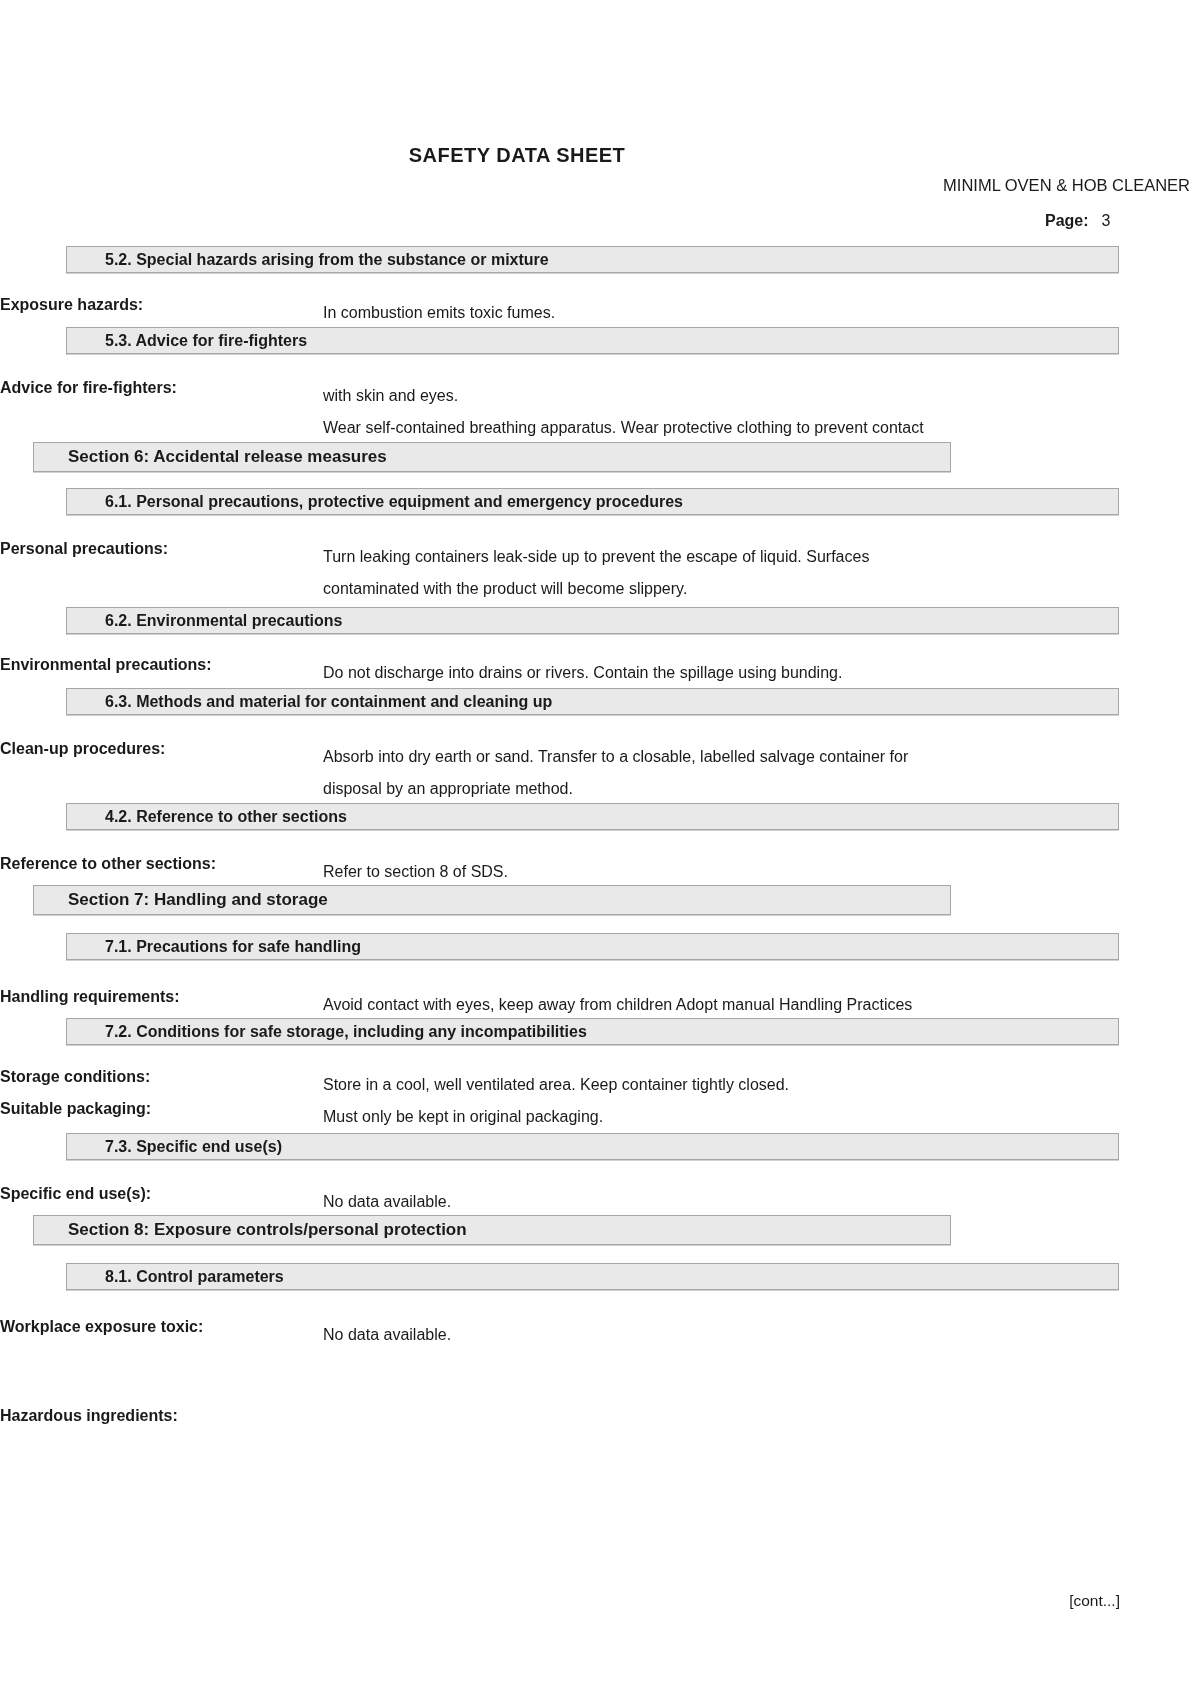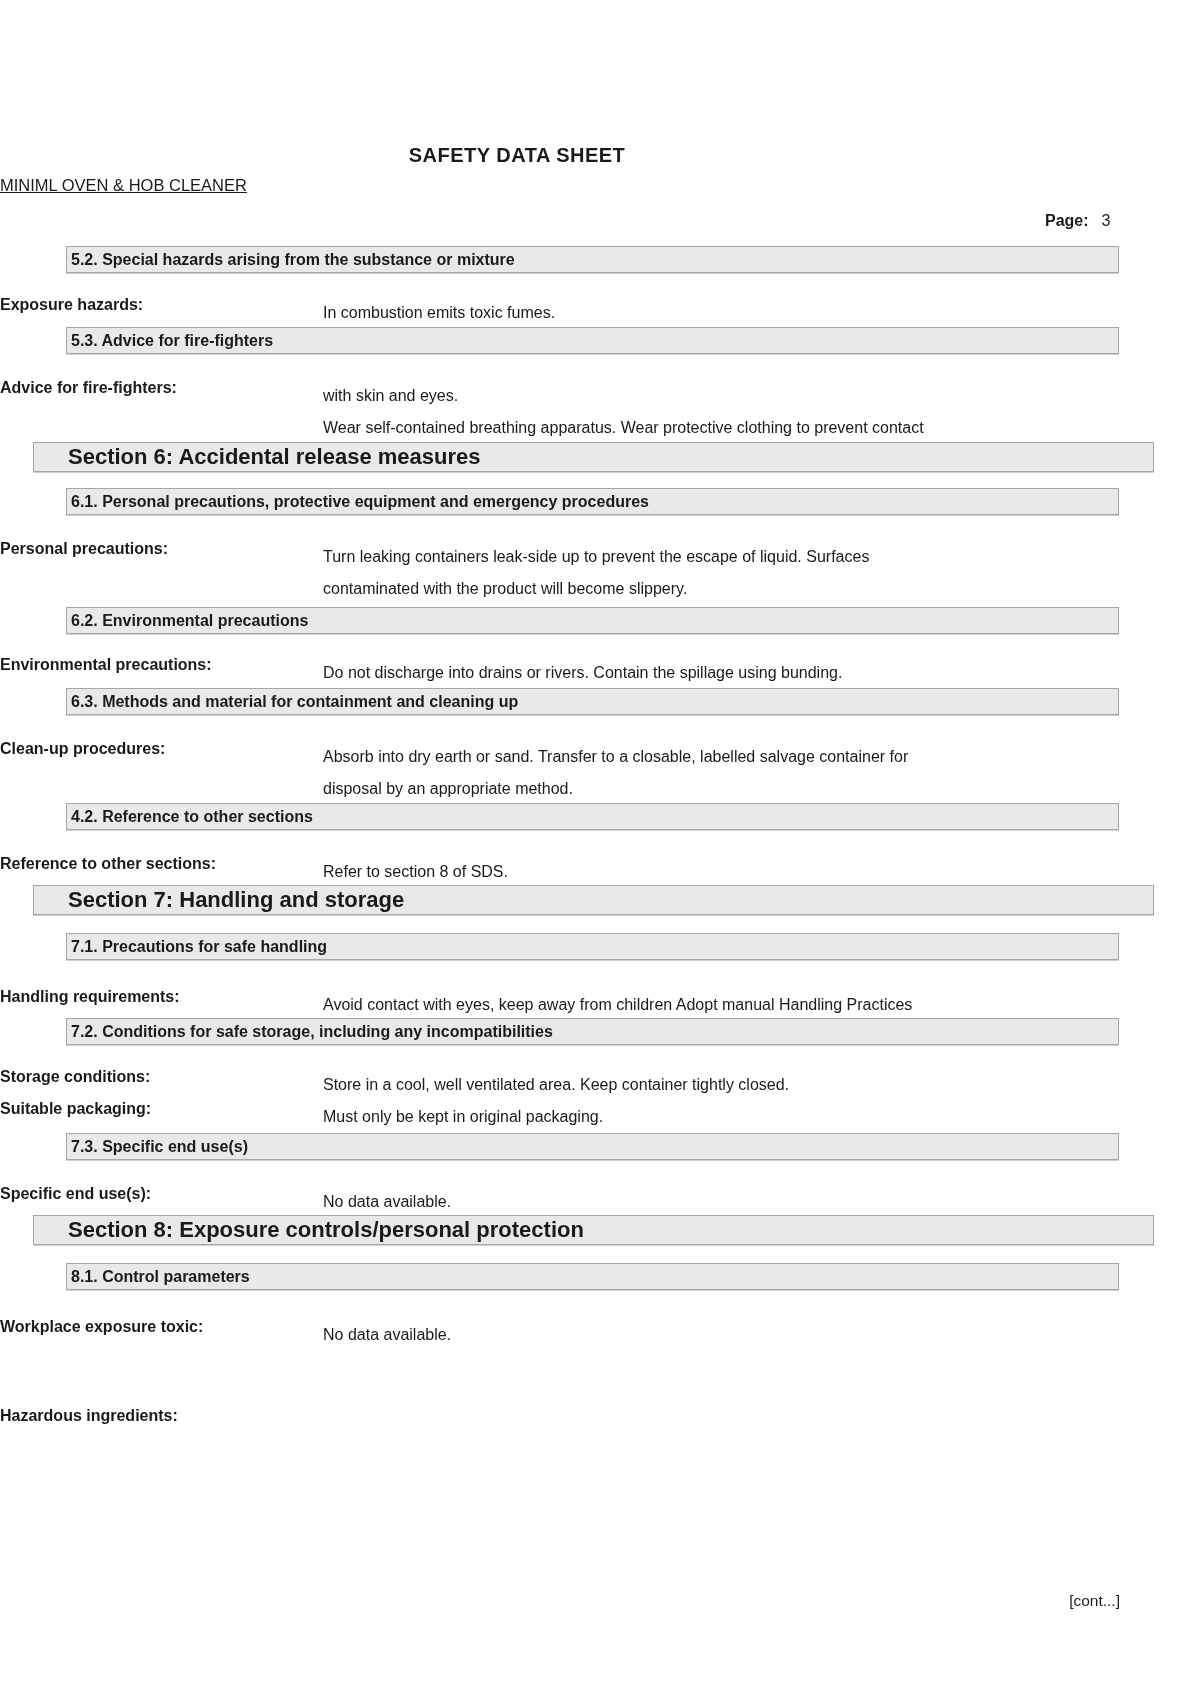--- a/index.html
+++ b/index.html
@@ -28,57 +28,56 @@
     text-align: center;
     font-size: 20px;
     font-weight: bold;
     letter-spacing: 0.5px;
     white-space: nowrap;
     margin-left: 8px;
   }
   .doc-subtitle {
     position: absolute;
     top: 176px; left: 0; width: 1190px;
-    text-align: left;
+    text-align: right;
     font-size: 16.5px;
     white-space: nowrap;
-    text-decoration: underline;
   }
   .page-row {
     position: absolute;
     top: 212px; left: 1045px;
     font-size: 16px;
     white-space: nowrap;
   }
   .page-row .plabel { font-weight: bold; }
   .page-row .pnum { margin-left: 13px; font-weight: normal; }
 
   .subbar {
     position: absolute;
     left: 66px; width: 1053px; height: 27px;
     background: var(--bar-bg);
     border: 1px solid var(--bar-border);
     box-shadow: 0 1px 0 rgba(0,0,0,0.18);
     display: flex;
     align-items: center;
-    padding-left: 4px;
+    padding-left: 38px;
     font-size: 16px;
     font-weight: bold;
     white-space: nowrap;
   }
   .mainbar {
     position: absolute;
-    left: 33px; width: 1121px; height: 30px;
+    left: 33px; width: 918px; height: 30px;
     background: var(--bar-bg);
     border: 1px solid var(--bar-border);
     box-shadow: 0 1px 0 rgba(0,0,0,0.18);
     display: flex;
     align-items: center;
     padding-left: 34px;
-    font-size: 22px;
+    font-size: 17px;
     font-weight: bold;
     white-space: nowrap;
   }
   .field {
     position: absolute;
     left: 0; width: 1190px;
   }
   .flabel {
     position: absolute;
     left: 0; top: 0; width: 313px;

